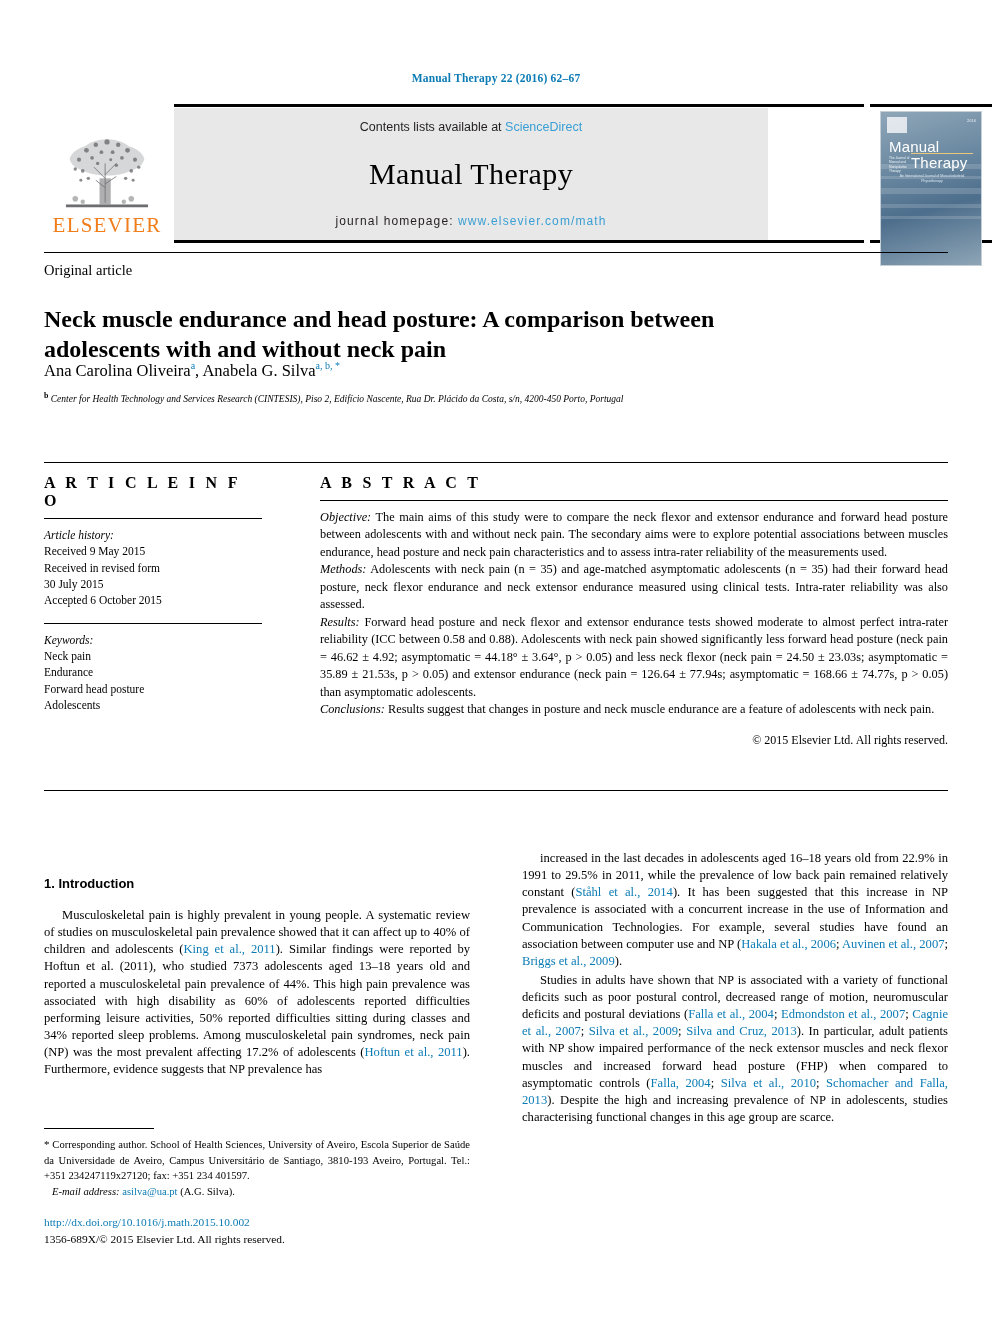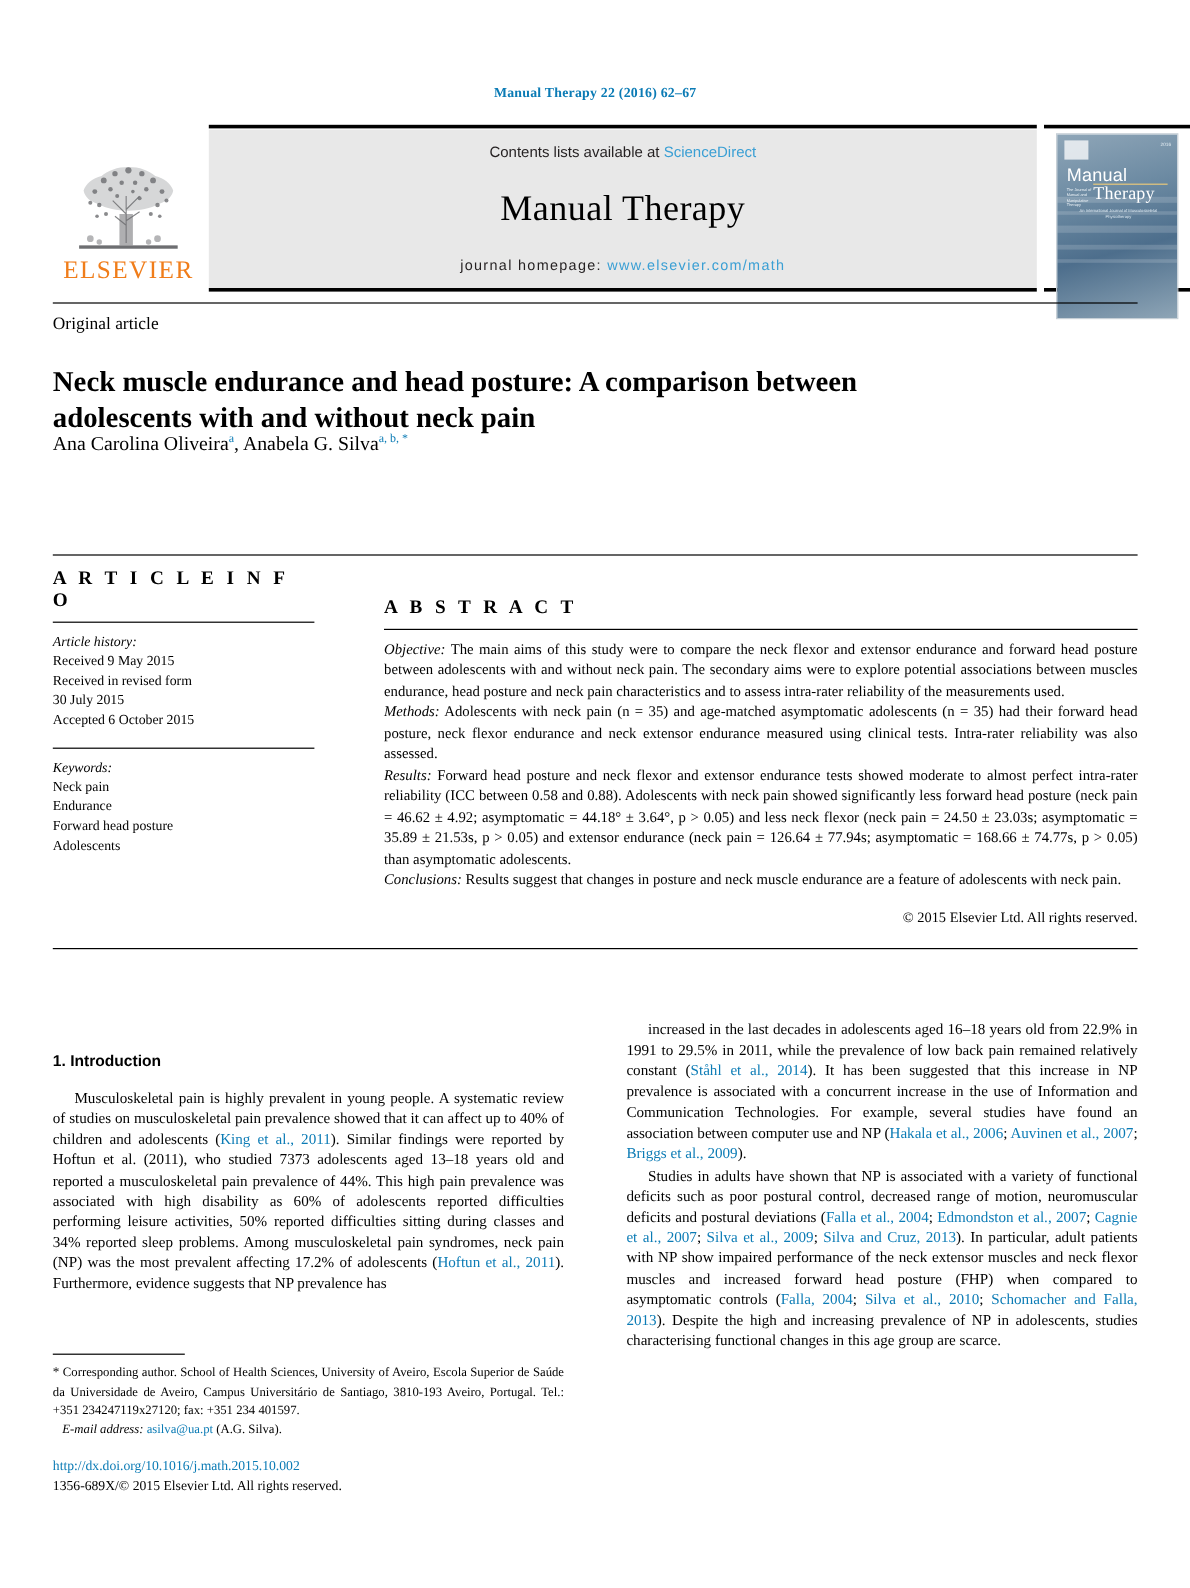--- a/index.html
+++ b/index.html
@@ -76,21 +76,21 @@
     font-size: 21px;
     letter-spacing: 1.2px;
     color: #f07d1a;
     line-height: 1;
     margin-top: -2px;
   }
   .journal-band {
     position: absolute;
     left: 130px;
     top: 4px;
-    width: 690px;
+    width: 594px;
     height: 132px;
     background: #e8e8e8;
     display: flex;
     flex-direction: column;
     align-items: center;
     justify-content: space-between;
     padding: 12px 0 12px 0;
     box-sizing: border-box;
   }
   .contents-line {
@@ -153,21 +153,21 @@
     position: absolute; right: 5px; top: 6px;
     font-size: 4px; color: #e6eef4; font-family: "Liberation Sans", sans-serif;
   }
   .cover-word1 {
     position: absolute; left: 8px; top: 26px;
     font-family: "Liberation Sans", sans-serif;
     font-size: 15px; color: #ffffff; letter-spacing: .2px;
   }
   .cover-word2 {
     position: absolute; left: 30px; top: 42px;
-    font-family: Liberation Serif, serif;
+    font-family: Liberation Sans, sans-serif;
     font-size: 15px; color: #ffffff; letter-spacing: .2px;
   }
   .cover-rule-y {
     position: absolute; left: 30px; top: 41px; width: 62px; height: 1px;
     background: #e8c87a;
   }
   .cover-sub {
     position: absolute; left: 8px; top: 44px; width: 22px;
     font-size: 3.2px; line-height: 1.35; color: #edf3f7;
     font-family: "Liberation Sans", sans-serif;
@@ -214,21 +214,21 @@
   }
 
   
   .info-rule-top {
     position: absolute; left: 44px; top: 462px; width: 904px; height: 1px; background: #000;
   }
   .info-col {
     position: absolute; left: 44px; top: 474px; width: 218px;
   }
   .abs-col {
-    position: absolute; left: 320px; top: 498px; width: 628px;
+    position: absolute; left: 320px; top: 474px; width: 628px;
   }
   .section-caps {
     font-family: "Liberation Serif", serif;
     font-size: 16px; font-weight: bold; letter-spacing: 3.3px;
     margin: 0 0 8px 0;
   }
   .thin-rule { height: 1px; background: #000; margin: 0 0 8px 0; }
   .info-block { font-size: 11.5px; line-height: 1.42; }
   .info-block .ital { font-style: italic; }
   .info-gap { height: 14px; }
@@ -367,20 +367,23 @@
 
   <div class="title-rule"></div>
   <div class="kicker">Original article</div>
   <h1 class="article-title">Neck muscle endurance and head posture: A comparison between adolescents with and without neck pain</h1>
 
   <div class="authors">
     <span>Ana Carolina Oliveira</span><sup>a</sup>, <span>Anabela G. Silva</span><sup>a, b, *</sup>
   </div>
 
   <div class="affiliations">
+    <div>
+      <sup>b</sup> <span>Center for Health Technology and Services Research (CINTESIS), Piso 2, Edifício Nascente, Rua Dr. Plácido da Costa, s/n, 4200-450 Porto, Portugal</span>
+    </div>
   </div>
 
 
   <div class="info-rule-top"></div>
 
   <div class="info-col">
     <div class="section-caps">A R T I C L E  I N F O</div>
     <div class="thin-rule"></div>
     <div class="info-block">
       <div class="ital">Article history:</div>

